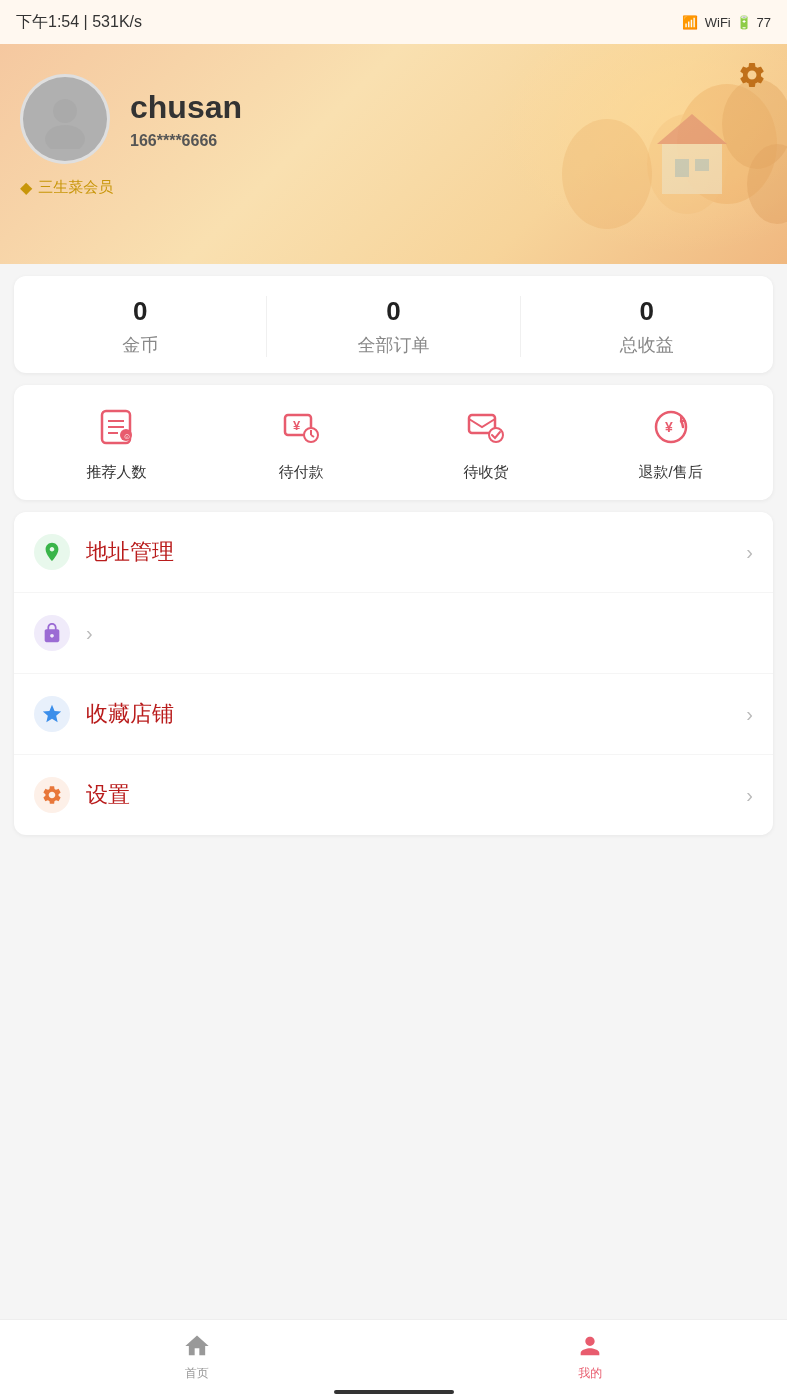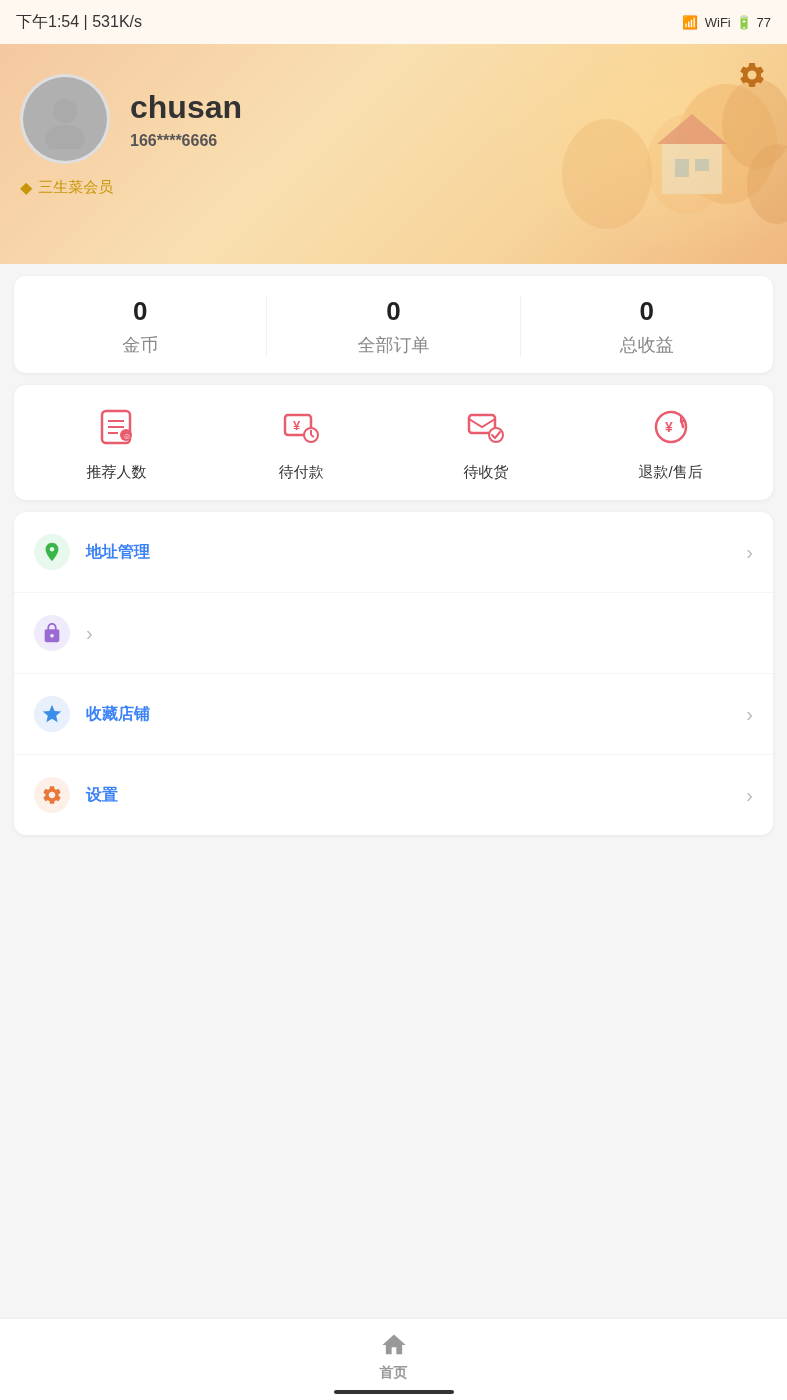--- a/index.html
+++ b/index.html
@@ -206,24 +206,23 @@
       height: 36px;
       border-radius: 50%;
       display: flex;
       align-items: center;
       justify-content: center;
       margin-right: 16px;
       font-size: 20px;
       flex-shrink: 0;
     }
     .menu-item-label {
-      font-size: 16px;
-      color: #3b82f6;
+      font-size: 22px;
+      color: #b91c1c;
       flex: 1;
-      font-weight: bold;
     }
     .menu-chevron {
       color: #bbb;
       font-size: 20px;
     }
 
     
     .bottom-nav {
       position: fixed;
       bottom: 0;
@@ -245,23 +244,22 @@
       flex: 1;
     }
     .nav-icon {
       font-size: 26px;
       color: #999;
     }
     .nav-icon.active {
       color: #e85c6e;
     }
     .nav-label {
-      font-size: 14px;
+      font-size: 12px;
       color: #999;
-      font-weight: bold;
     }
     .nav-label.active {
       color: #e85c6e;
     }
 
     
     .home-indicator {
       position: fixed;
       bottom: 6px;
       left: 50%;
@@ -449,15 +447,21 @@
   </div>
 </div>
 
 <div class="bottom-nav">
   <div class="nav-item">
     <svg class="nav-icon" width="28" height="28" viewBox="0 0 24 24" fill="#999">
       <path d="M10 20v-6h4v6h5v-8h3L12 3 2 12h3v8z"></path>
     </svg>
     <span class="nav-label">首页</span>
   </div>
+  <div class="nav-item">
+    <svg class="nav-icon active" width="28" height="28" viewBox="0 0 24 24" fill="#e85c6e">
+      <path d="M12 12c2.21 0 4-1.79 4-4s-1.79-4-4-4-4 1.79-4 4 1.79 4 4 4zm0 2c-2.67 0-8 1.34-8 4v2h16v-2c0-2.66-5.33-4-8-4z"></path>
+    </svg>
+    <span class="nav-label active">我的</span>
+  </div>
 </div>
 
 <div class="home-indicator"></div>
 
 </body></html>

